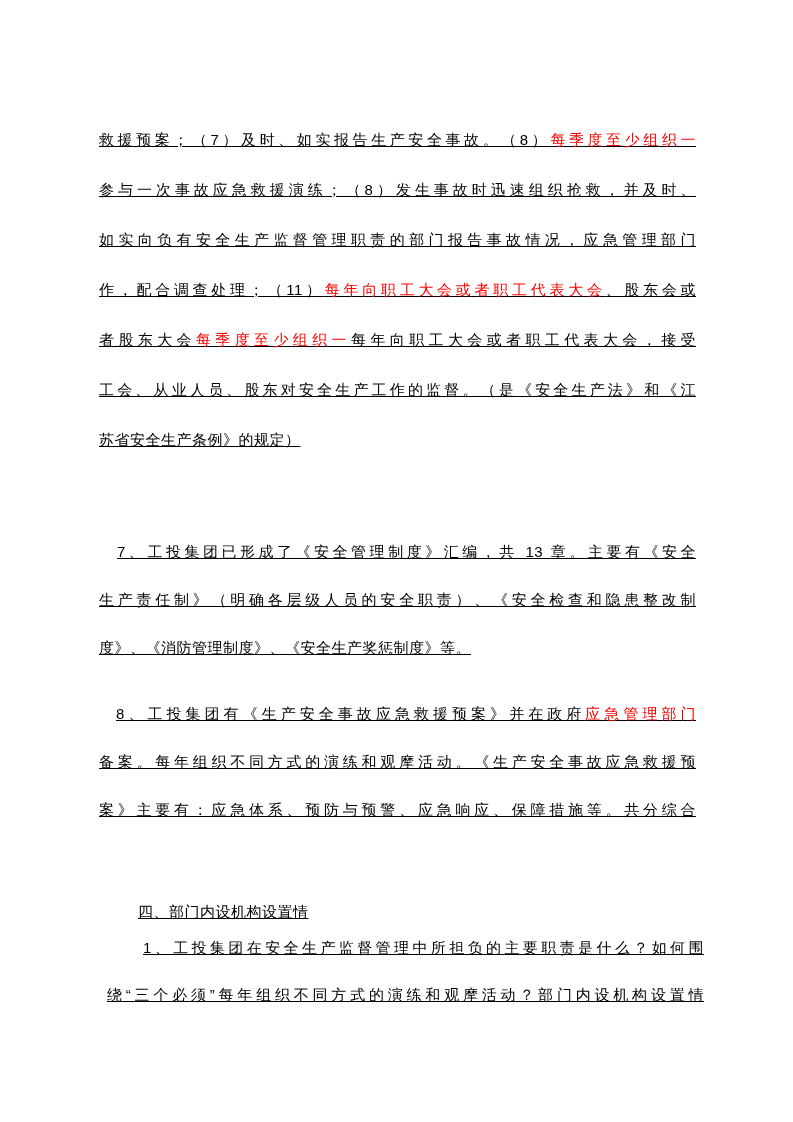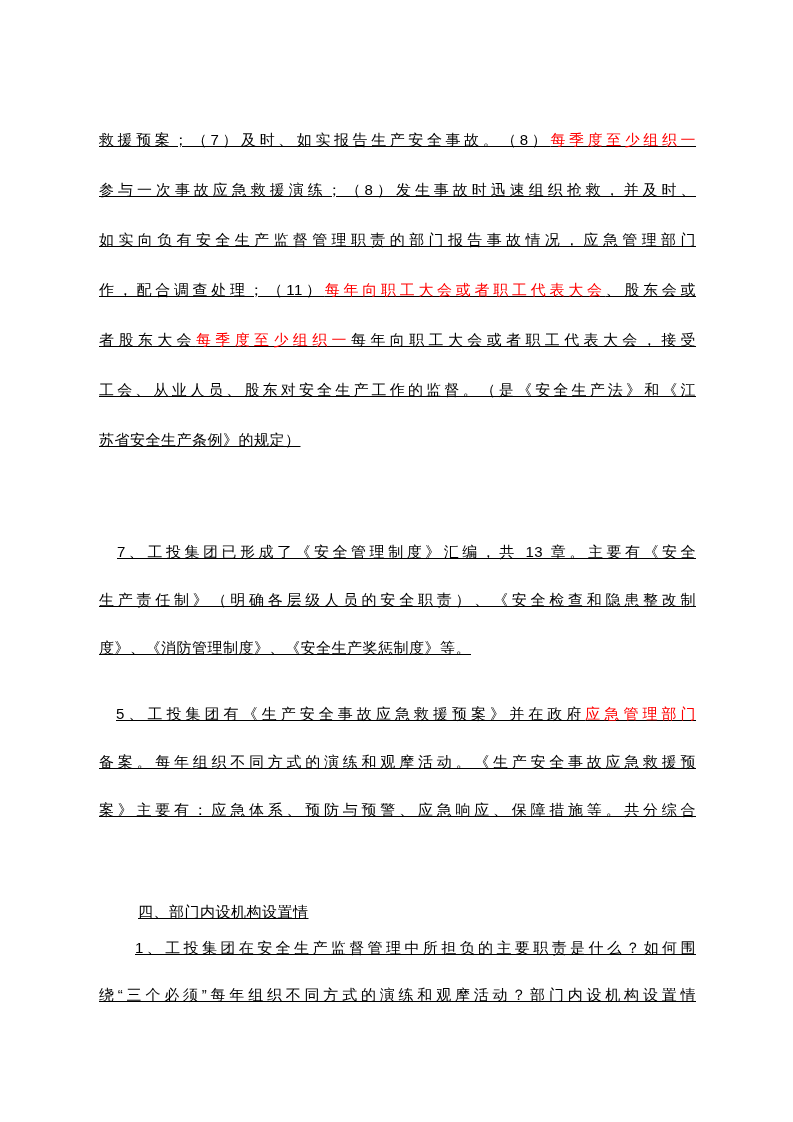--- a/index.html
+++ b/index.html
@@ -26,21 +26,21 @@
   .block {
     position: absolute;
     left: 0;
     width: 100%;
   }
   
   .block-0 { top: 115px; line-height: 50px; }
   .block-1 { top: 528px; line-height: 48px; }
   .block-2 { top: 690px; line-height: 48px; }
   .block-3 { top: 892px; line-height: 40px; }
-  .block-4 { top: 924px; line-height: 47px; }
+  .block-4 { top: 924px; line-height: 47px; margin-left: 8px; }
   
   .block-1 .line:first-child { text-indent: 18px; }
   .block-2 .line:first-child { text-indent: 17px; }
   .block-3 .line:first-child { text-indent: 39px; }
   .block-4 .line:first-child { text-indent: 36px; }
 
   .line {
     font-size: 15px;
     letter-spacing: 0.5px;
     text-align: justify;
@@ -69,21 +69,21 @@
         <div class="line"><span class="seg">者股东大会</span><span class="seg red">每季度至少组织一</span><span class="seg">每年向职工大会或者职工代表大会，接受</span></div>
         <div class="line"><span class="seg">工会、从业人员、股东对安全生产工作的监督。（是《安全生产法》和《江</span></div>
         <div class="line flush"><span class="seg">苏省安全生产条例》的规定）</span></div>
       </div>
       <div class="block block-1">
         <div class="line"><span class="seg">7、工投集团已形成了《安全管理制度》汇编，共 13 章。主要有《安全</span></div>
         <div class="line"><span class="seg">生产责任制》（明确各层级人员的安全职责）、《安全检查和隐患整改制</span></div>
         <div class="line flush"><span class="seg">度》、《消防管理制度》、《安全生产奖惩制度》等。</span></div>
       </div>
       <div class="block block-2">
-        <div class="line"><span class="seg">5、工投集团有《生产安全事故应急救援预案》并在政府</span><span class="seg red">应急管理部门</span></div>
+        <div class="line"><span class="seg">8、工投集团有《生产安全事故应急救援预案》并在政府</span><span class="seg red">应急管理部门</span></div>
         <div class="line"><span class="seg">备案。每年组织不同方式的演练和观摩活动。《生产安全事故应急救援预</span></div>
         <div class="line"><span class="seg">案》主要有：应急体系、预防与预警、应急响应、保障措施等。共分综合</span></div>
       </div>
       <div class="block block-3">
         <div class="line flush"><span class="seg">四、部门内设机构设置情</span></div>
       </div>
       <div class="block block-4">
         <div class="line"><span class="seg">1、工投集团在安全生产监督管理中所担负的主要职责是什么？如何围</span></div>
         <div class="line"><span class="seg">绕“三个必须”每年组织不同方式的演练和观摩活动？部门内设机构设置情</span></div>
       </div>

